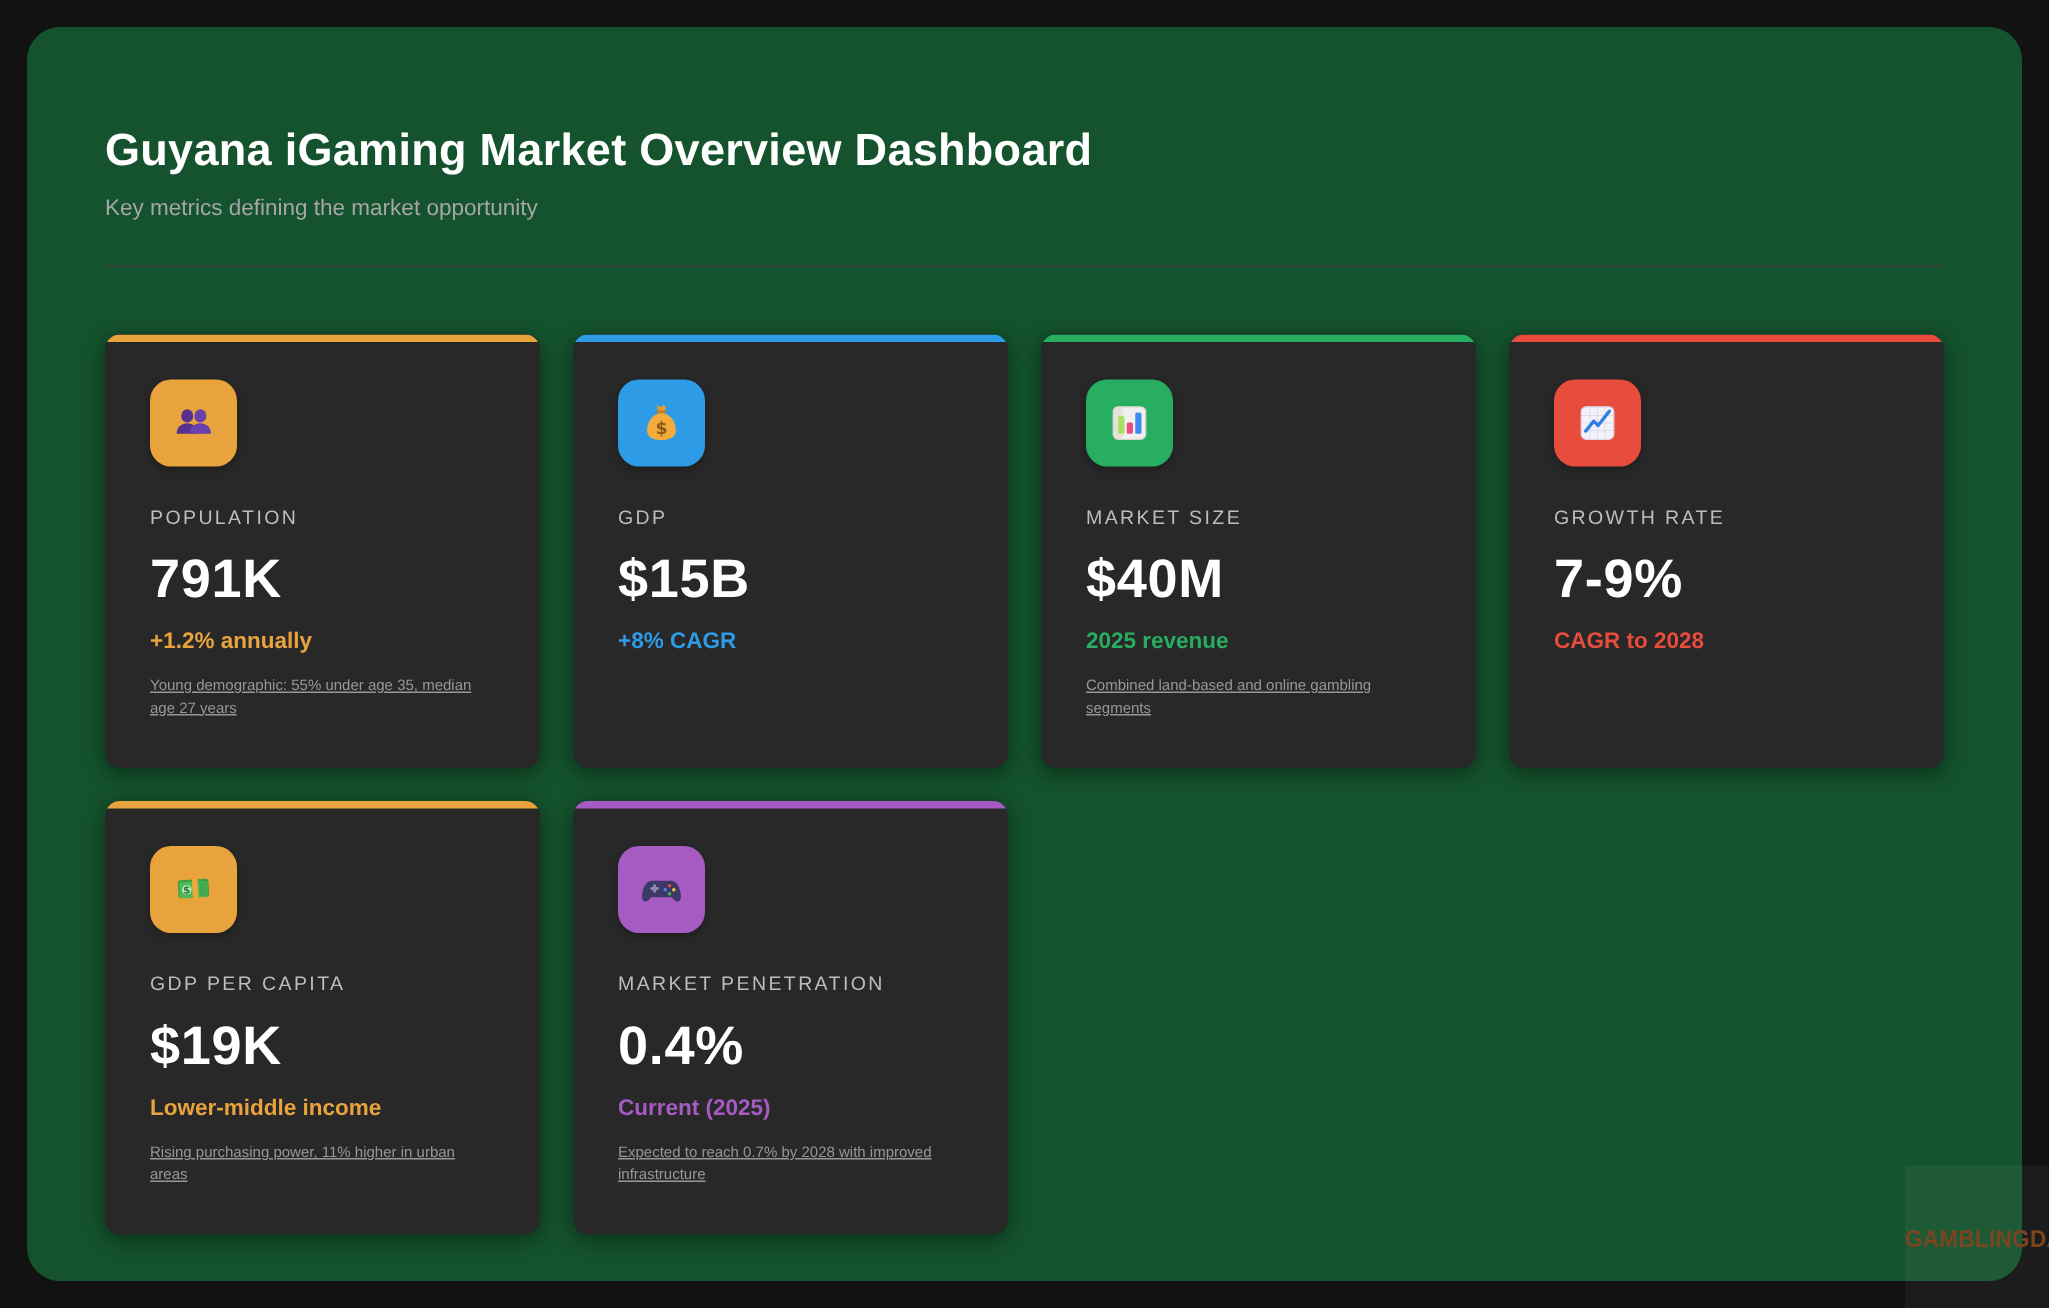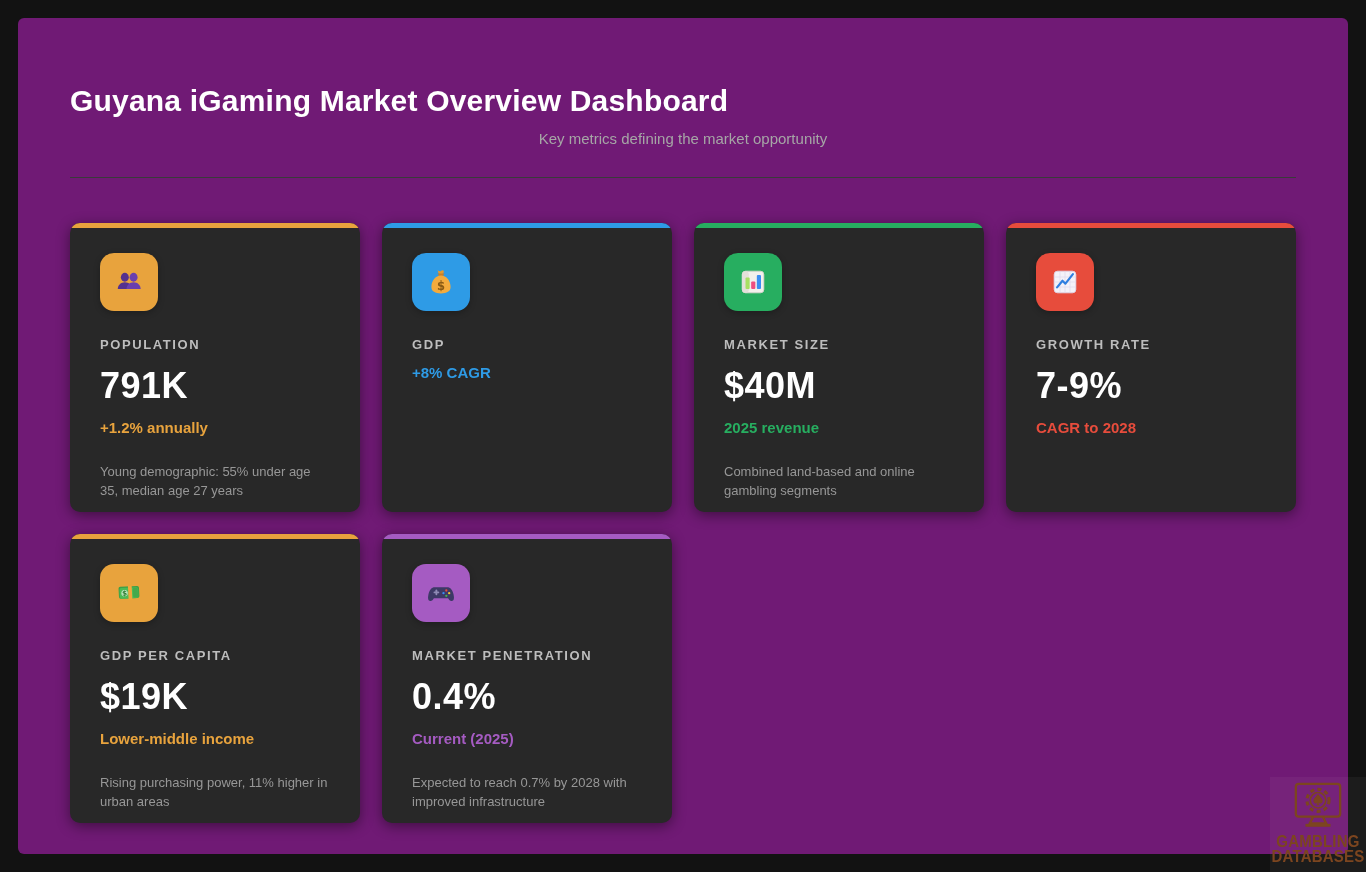--- a/index.html
+++ b/index.html
@@ -6,36 +6,35 @@
   html, body { width: 1366px; height: 872px; }
   body {
     font-family: "Liberation Sans", "DejaVu Sans", sans-serif;
     background: #121212;
     position: relative;
     overflow: hidden;
   }
   .panel {
     position: absolute;
     left: 18px; top: 18px; right: 18px; bottom: 18px;
-    background: #701a75;
-    border-radius: 6px;
+    background: #14532d;
+    border-radius: 22px;
     padding: 52px 52px 0 52px;
   }
   .page-title {
     color: #ffffff;
     font-size: 30px;
     font-weight: 700;
     letter-spacing: 0.2px;
     margin-top: 14px;
   }
   .page-subtitle {
     color: #a6a6a6;
     font-size: 15px;
     margin-top: 12px;
-    text-align: center;
   }
   .divider {
     border: none;
     border-top: 1px solid #3a3a3a;
     margin-top: 30px;
   }
   .cards-grid {
     display: grid;
     grid-template-columns: repeat(4, 1fr);
     gap: 22px;
@@ -61,49 +60,49 @@
     display: flex;
     align-items: center;
     justify-content: center;
     box-shadow: 0 2px 6px rgba(0,0,0,0.25);
   }
   .card-label {
     margin-top: 26px;
     color: #bdbdbd;
     font-size: 13px;
     letter-spacing: 1.6px;
-    font-weight: 700;
+    font-weight: 400;
   }
   .card-value {
     margin-top: 13px;
     color: #ffffff;
     font-size: 36px;
     font-weight: 700;
     letter-spacing: 0.5px;
   }
   .card-accent {
     margin-top: 12px;
     color: var(--accent, #ccc);
     font-size: 15px;
     font-weight: 700;
   }
   .card-desc {
-    margin-top: 27px;
+    margin-top: 15px;
     color: #979797;
-    font-size: 13px;
+    font-size: 10px;
     line-height: 1.45;
     max-width: 230px;
+    text-decoration: underline;
   }
   .watermark {
     position: absolute;
     right: 0; bottom: 0;
     width: 96px; height: 95px;
     background: rgba(255,255,255,0.045);
     display: flex;
-    flex-direction: column;
     align-items: center;
     padding-top: 5px;
     overflow: hidden;
     z-index: 5;
   }
   .watermark-text {
     color: #7c451f;
     font-weight: 800;
     font-size: 15px;
     line-height: 1.02;
@@ -151,20 +150,21 @@
       <div class="card-body">
         <div class="icon-tile">
           <svg width="32" height="32" viewBox="0 0 36 36">
             <path d="M13.2 5.2c1-.9 2.1-.3 2.7.3.6.6 1.5.6 2.1 0 .6-.6 1.7-1.2 2.7-.3 1 .9.6 2.2-.3 3L18 10.2l-2.5-2c-.9-.8-1.3-2.1-.3-3z" fill="#e39a30"></path>
             <path d="M14 8.4h8l-1.7 2.9c-.4.7-1 1-2.3 1s-1.9-.3-2.3-1z" fill="#c97f26"></path>
             <path d="M18 10.6c-6.4 0-10.8 6.2-10.8 13 0 5 4.4 7.2 10.8 7.2s10.8-2.2 10.8-7.2c0-6.8-4.4-13-10.8-13z" fill="#f3ab3d"></path>
             <text x="18" y="26.5" font-size="13" font-weight="bold" fill="#8a5a14" text-anchor="middle" font-family="DejaVu Sans, sans-serif">$</text>
           </svg>
         </div>
         <div class="card-label">GDP</div>
+        <div class="card-value">$15B</div>
         <div class="card-accent">+8% CAGR</div>
       </div>
     </article>
 
     <article class="card" style="--accent: #27AE60;">
       <div class="accent-bar"></div>
       <div class="card-body">
         <div class="icon-tile">
           <svg width="30" height="30" viewBox="0 0 36 36">
             <rect x="5" y="5" width="26" height="26" rx="4" fill="#f2f0ec" stroke="#d8d3cc" stroke-width="1"></rect>

